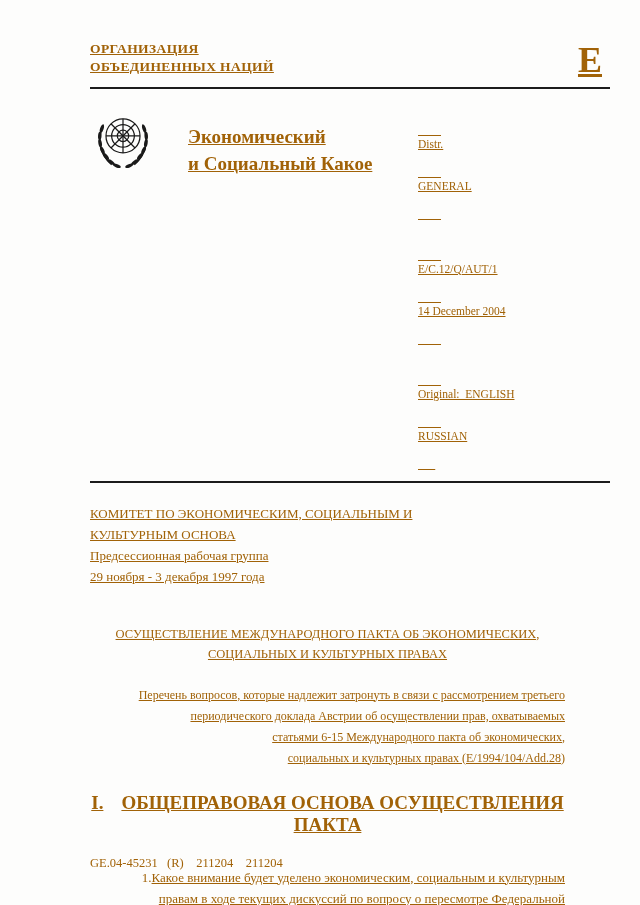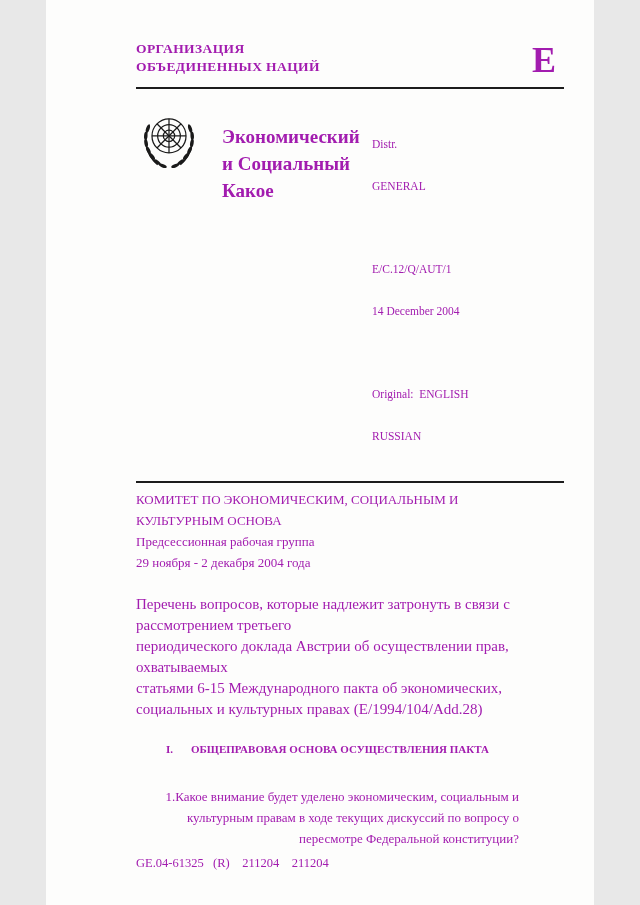--- a/index.html
+++ b/index.html
@@ -1,53 +1,54 @@
 <!DOCTYPE html>
 <html><head>
 <meta charset="utf-8">
 <style>
   * { box-sizing: border-box; }
   html, body { margin: 0; padding: 0; background: #e8e8e8; }
   .page {
-    width: 548px; height: 905px;
+    width: 640px; height: 905px;
     margin: 0 auto;
     background: #fdfdfc;
     position: relative;
     font-family: "Liberation Serif", "DejaVu Serif", serif;
-    color: #a21caf;
+    color: #a16207;
     overflow: hidden;
+    text-decoration: underline;
   }
   .inner { padding: 40px 30px 0 90px; }
 
   
   .top-header { display: flex; justify-content: space-between; align-items: flex-start; }
   .org-name { font-weight: bold; font-size: 13.5px; line-height: 18px; letter-spacing: 0.4px; }
   .doc-letter { font-weight: bold; font-size: 36px; line-height: 36px; padding-right: 8px; margin-top: 2px; }
 
   .rule { background: #1c1c1c; height: 2px; }
   .rule-top { margin-top: 9px; height: 1.5px; }
   .rule-mid { margin-top: 10px; height: 2px; }
 
   
   .masthead { display: flex; margin-top: 16px; min-height: 132px; }
   .emblem { width: 66px; height: 66px; flex: 0 0 66px; margin-top: 2px; }
   .emblem svg { width: 66px; height: 66px; display: block; }
-  .council { margin-left: 20px; margin-top: 18px; font-weight: bold; font-size: 19px; line-height: 27px; flex: 1 1 auto; }
+  .council { margin-left: 32px; margin-top: 18px; font-weight: bold; font-size: 19px; line-height: 27px; flex: 1 1 auto; }
   .meta { width: 192px; flex: 0 0 192px; font-size: 11.5px; line-height: 14px; margin-top: 4px; white-space: pre; }
   .meta-gap { height: 13px; }
 
   
-  .committee { margin-top: 6px; font-size: 13px; line-height: 21px; }
+  .committee { margin-top: 20px; font-size: 13px; line-height: 21px; }
 
   
   .bodytext { padding-right: 45px; }
   .doc-title { margin-top: 37px; text-align: center; font-size: 12.5px; line-height: 20px; }
-  .doc-subtitle { margin-top: 21px; text-align: left; font-size: 15px; line-height: 21px; }
+  .doc-subtitle { margin-top: 21px; text-align: right; font-size: 12px; line-height: 21px; }
 
-  .section-heading { margin-top: 23px; margin-bottom: 31px; text-align: center; font-weight: bold; font-size: 11px; }
+  .section-heading { margin-top: 23px; margin-bottom: 31px; text-align: center; font-weight: bold; font-size: 19px; }
   .section-heading .snum { margin-right: 18px; }
 
   .para { margin: 0 0 14px 0; font-size: 13px; line-height: 21px; text-align: right; }
   .para .pnum { display: inline-block; min-width: 35px; }
 
   .footer { position: absolute; left: 90px; bottom: 34px; font-size: 12.5px; white-space: pre; }
 </style>
 </head>
 <body>
 
@@ -117,36 +118,40 @@
     </div>
 
     <div class="rule rule-mid"></div>
 
     <div class="bodytext">
 
       <div class="committee">
         <div>КОМИТЕТ ПО ЭКОНОМИЧЕСКИМ, СОЦИАЛЬНЫМ И</div>
         <div>КУЛЬТУРНЫМ ОСНОВА</div>
         <div>Предсессионная рабочая группа</div>
-        <div>29 ноября - 2 декабря 2004 года</div>
+        <div>29 ноября - 3 декабря 1997 года</div>
       </div>
 
+      <div class="doc-title">
+        <div>ОСУЩЕСТВЛЕНИЕ МЕЖДУНАРОДНОГО ПАКТА ОБ ЭКОНОМИЧЕСКИХ,</div>
+        <div>СОЦИАЛЬНЫХ И КУЛЬТУРНЫХ ПРАВАХ</div>
+      </div>
 
       <div class="doc-subtitle">
         <div>Перечень вопросов, которые надлежит затронуть в связи с рассмотрением третьего</div>
         <div>периодического доклада Австрии об осуществлении прав, охватываемых</div>
         <div>статьями 6-15 Международного пакта об экономических,</div>
         <div>социальных и культурных правах (E/1994/104/Add.28)</div>
       </div>
 
       <div class="section-heading">
         <span class="snum">I.</span><span>ОБЩЕПРАВОВАЯ ОСНОВА ОСУЩЕСТВЛЕНИЯ ПАКТА</span>
       </div>
 
       <p class="para">
         <span class="pnum">1.</span><span>Какое внимание будет уделено экономическим, социальным и культурным правам в ходе текущих дискуссий по вопросу о пересмотре Федеральной конституции?</span>
       </p>
 
     </div>
   </div>
 
-  <div class="footer">GE.04-61325   (R)    211204    211204</div>
+  <div class="footer">GE.04-45231   (R)    211204    211204</div>
 </div>
 
 </body></html>

